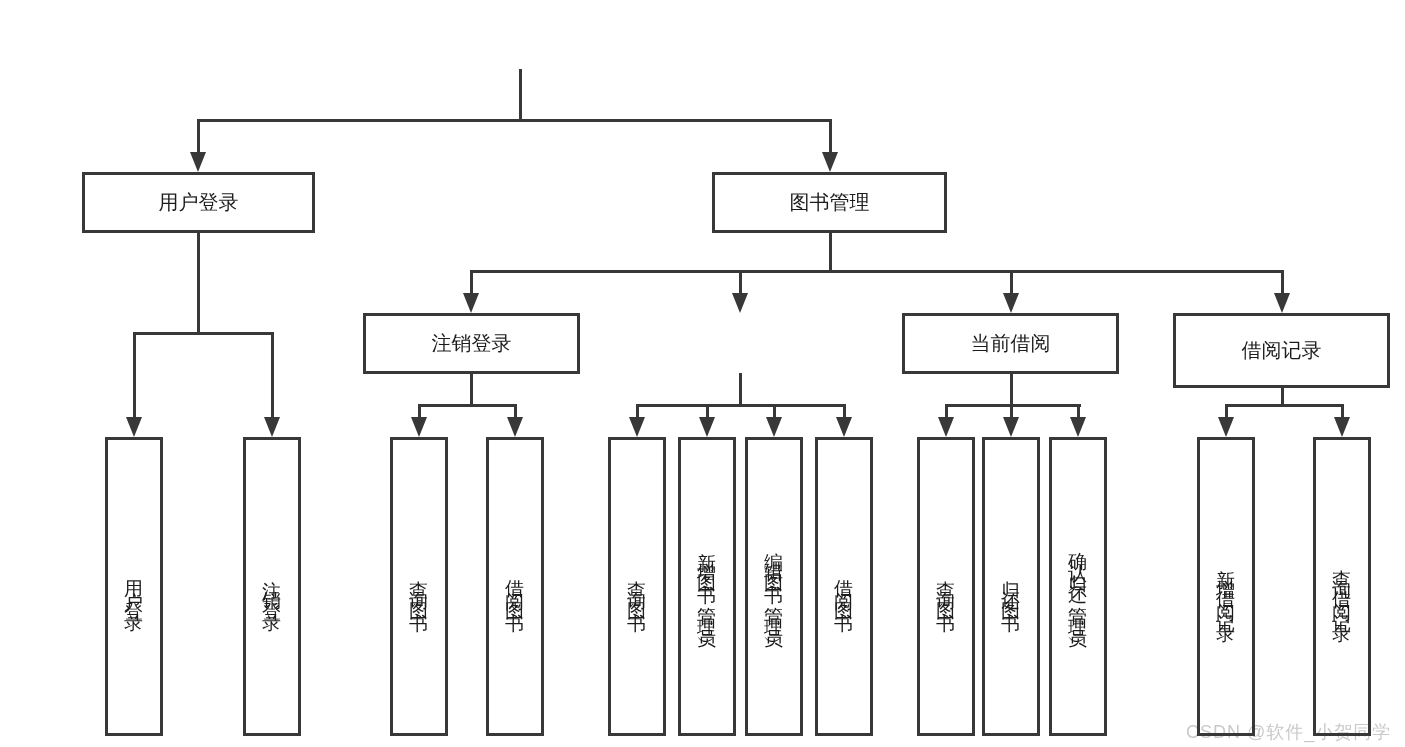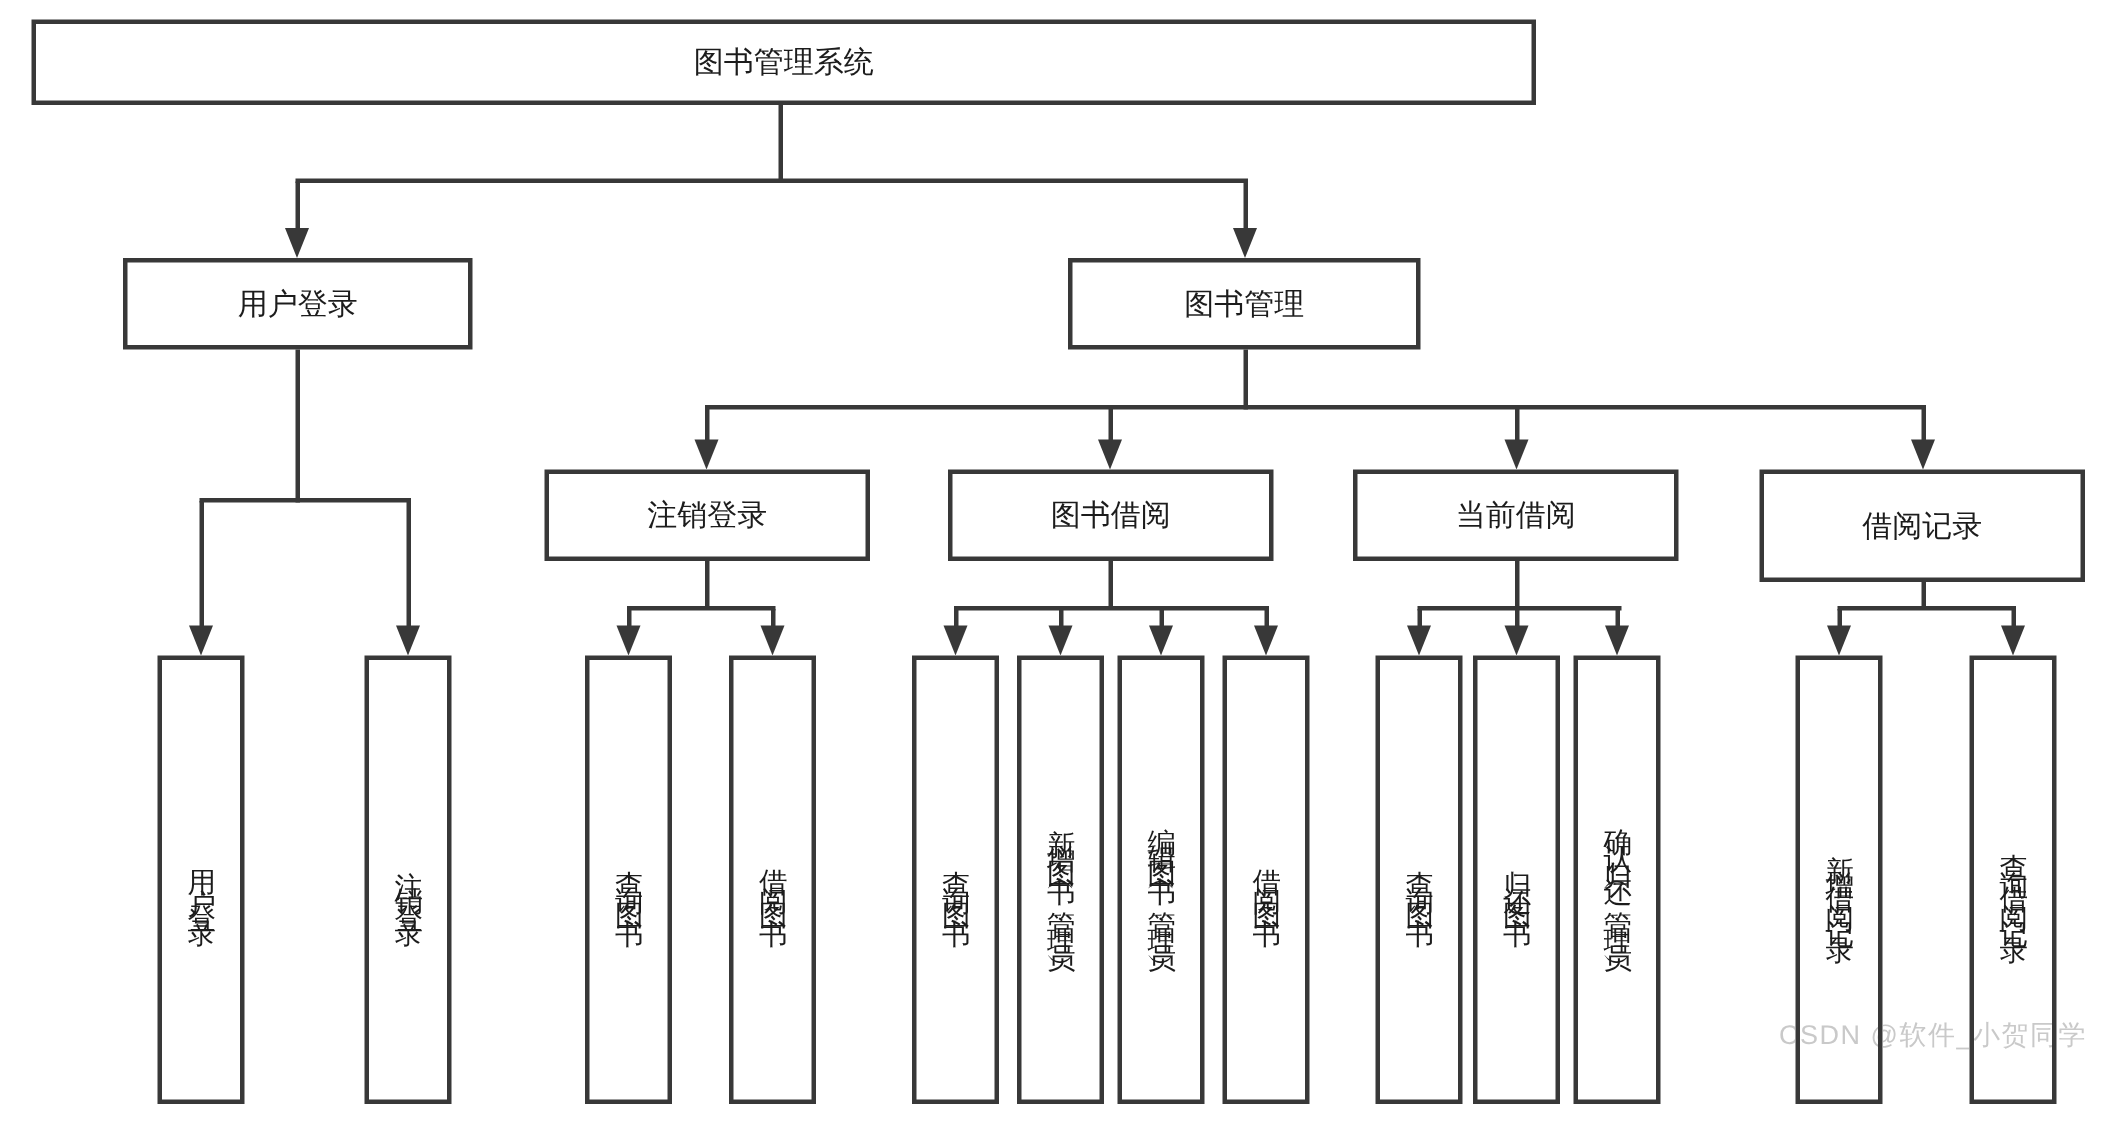--- a/index.html
+++ b/index.html
@@ -18,33 +18,30 @@
     font-size:19px;color:#1c1c1c;white-space:nowrap;
   }
   .vl{position:absolute;width:3px;background:#383838;z-index:1;}
   .hl{position:absolute;height:3px;background:#383838;z-index:1;}
   .ah{
     position:absolute;width:0;height:0;z-index:1;
     border-left:8px solid transparent;border-right:8px solid transparent;
     border-top:20px solid #383838;
   }
   .watermark{
-    position:absolute;left:1186px;top:678px;z-index:6;
+    position:absolute;left:1186px;top:720px;z-index:6;
     font-size:18px;color:#c9c9c9;letter-spacing:1px;white-space:nowrap;
     mix-blend-mode:darken;
   }
 </style>
 </head>
 <body>
 
 <div class="canvas">
 
-  <div class="box" style="left:21px;top:13px;width:1003px;height:57px;">
-    <span>图书管理系统</span>
-  </div>
 
   <div class="vl" style="left:519px;top:69px;height:52px;"></div>
   <div class="hl" style="left:197px;top:119px;width:635px;"></div>
   <div class="vl" style="left:197px;top:121px;height:32px;"></div>
   <div class="ah" style="left:190px;top:152px;"></div>
   <div class="vl" style="left:829px;top:121px;height:32px;"></div>
   <div class="ah" style="left:822px;top:152px;"></div>
 
   <div class="box" style="left:82px;top:172px;width:233px;height:61px;">
     <span>用户登录</span>
@@ -66,23 +63,20 @@
   <div class="ah" style="left:463px;top:293px;"></div>
   <div class="vl" style="left:739px;top:272px;height:22px;"></div>
   <div class="ah" style="left:732px;top:293px;"></div>
   <div class="vl" style="left:1010px;top:272px;height:22px;"></div>
   <div class="ah" style="left:1003px;top:293px;"></div>
   <div class="vl" style="left:1281px;top:272px;height:22px;"></div>
   <div class="ah" style="left:1274px;top:293px;"></div>
 
   <div class="box" style="left:363px;top:313px;width:217px;height:61px;">
     <span>注销登录</span>
-  </div>
-  <div class="box" style="left:632px;top:313px;width:217px;height:61px;">
-    <span>图书借阅</span>
   </div>
   <div class="box" style="left:902px;top:313px;width:217px;height:61px;">
     <span>当前借阅</span>
   </div>
   <div class="box" style="left:1173px;top:313px;width:217px;height:75px;">
     <span>借阅记录</span>
   </div>
 
   <div class="vl" style="left:470px;top:373px;height:33px;"></div>
   <div class="hl" style="left:418px;top:404px;width:99px;"></div>

